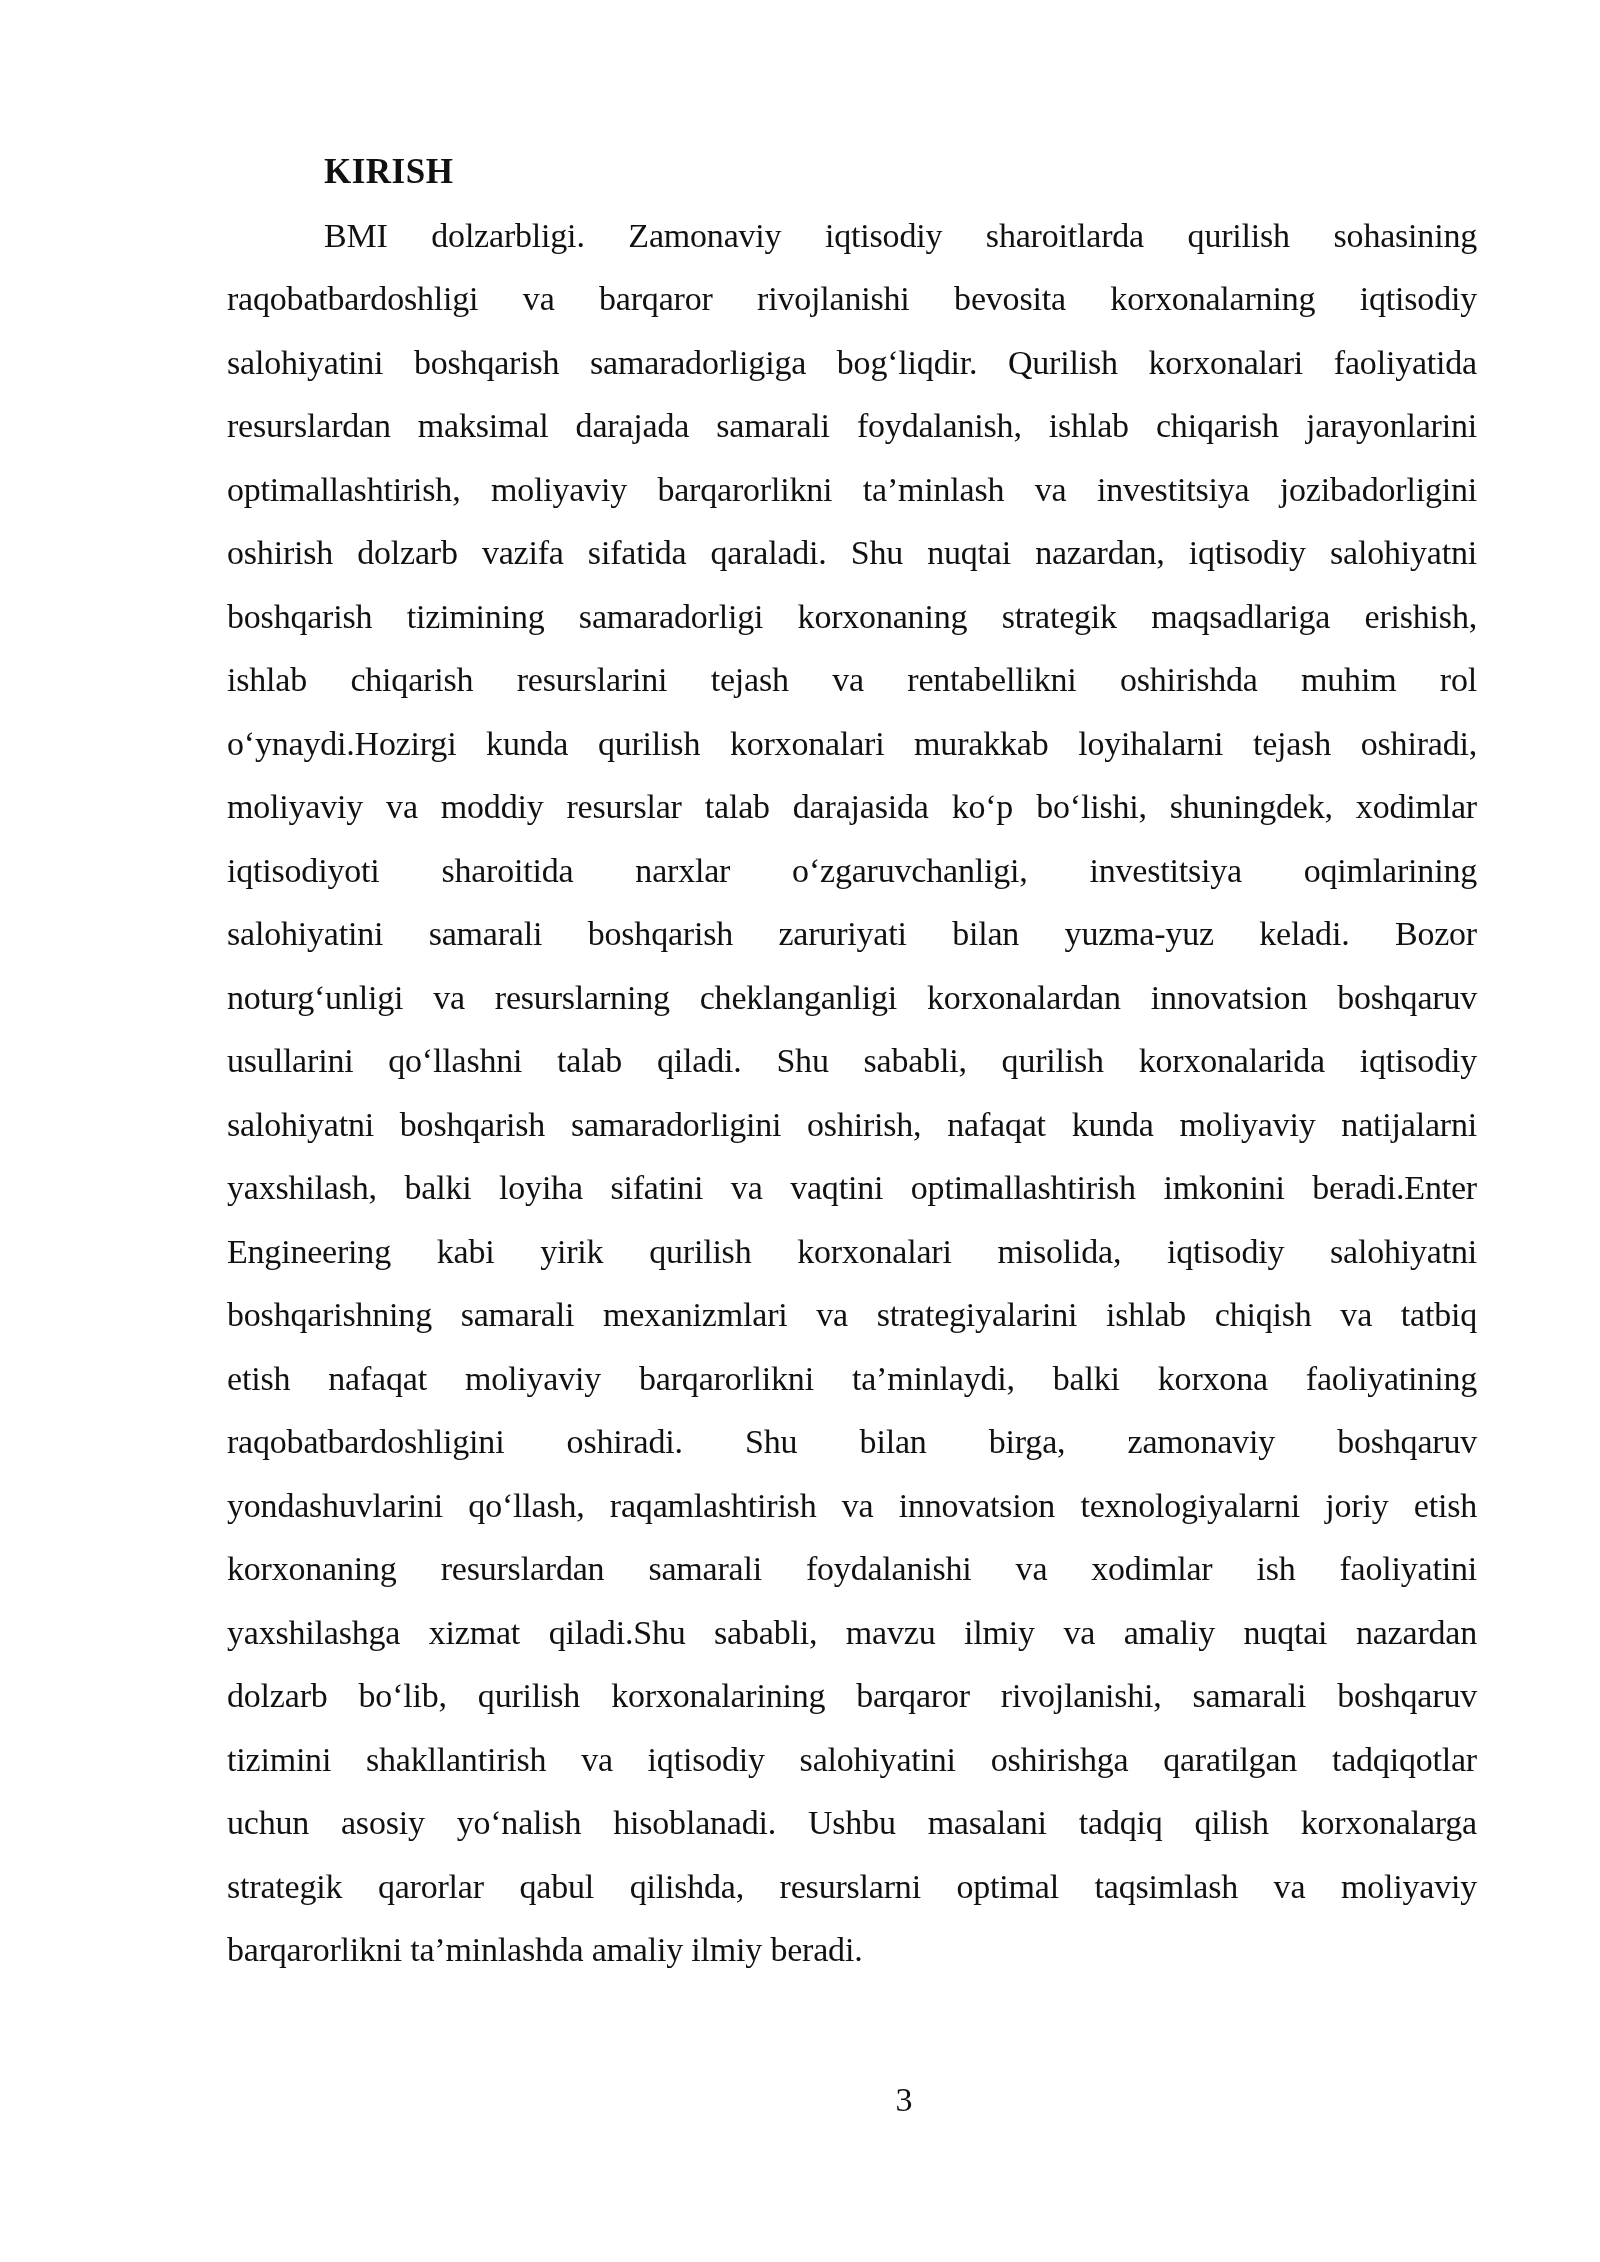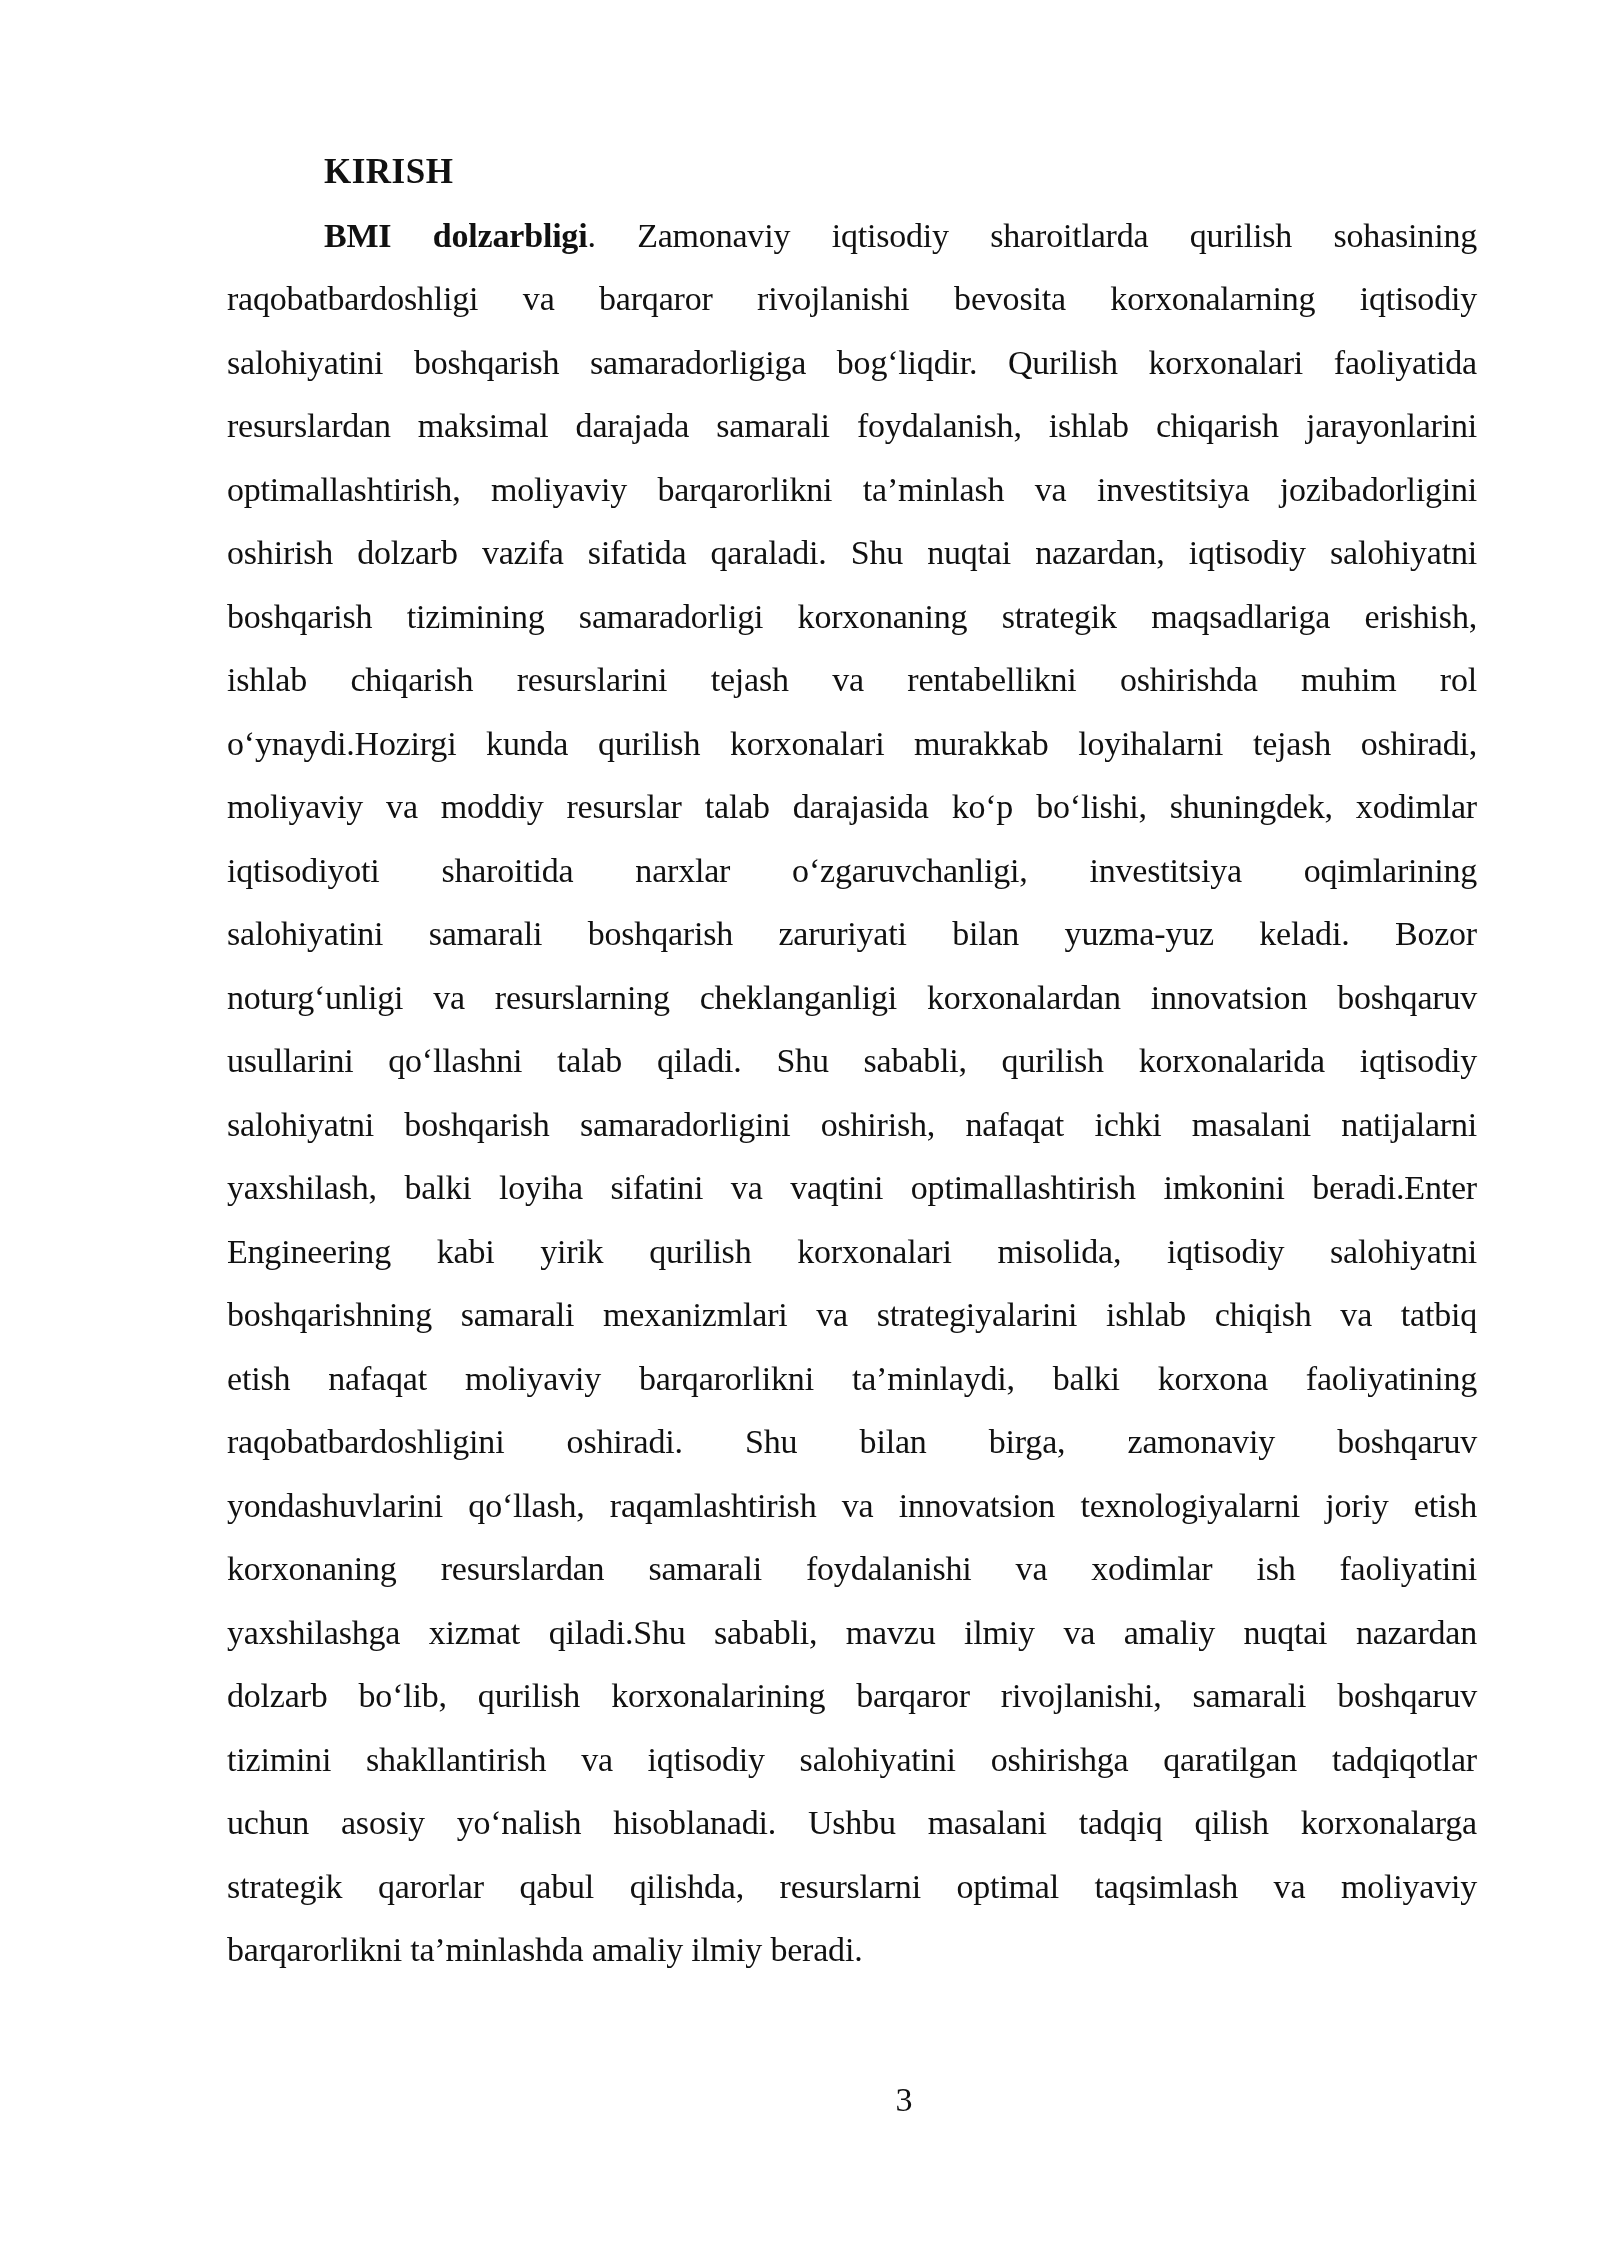--- a/index.html
+++ b/index.html
@@ -38,21 +38,21 @@
     text-align-last: justify;
     white-space: normal;
   }
   .line.first {
     text-indent: 97px;
   }
   .line.last {
     text-align-last: left;
   }
   .lead-bold {
-    font-weight: bold;
+    font-weight: normal;
   }
   .page-number {
     position: absolute;
     top: 2078px;
     left: 904px;
     transform: translateX(-50%);
     font-size: 34px;
     line-height: 44px;
   }
 </style>
@@ -70,21 +70,21 @@
         <div class="line">optimallashtirish, moliyaviy barqarorlikni ta’minlash va investitsiya jozibadorligini</div>
         <div class="line">oshirish dolzarb vazifa sifatida qaraladi. Shu nuqtai nazardan, iqtisodiy salohiyatni</div>
         <div class="line">boshqarish tizimining samaradorligi korxonaning strategik maqsadlariga erishish,</div>
         <div class="line">ishlab chiqarish resurslarini tejash va rentabellikni oshirishda muhim rol</div>
         <div class="line">oʻynaydi.Hozirgi kunda qurilish korxonalari murakkab loyihalarni tejash oshiradi,</div>
         <div class="line">moliyaviy va moddiy resurslar talab darajasida koʻp boʻlishi, shuningdek, xodimlar</div>
         <div class="line">iqtisodiyoti sharoitida narxlar oʻzgaruvchanligi, investitsiya oqimlarining</div>
         <div class="line">salohiyatini samarali boshqarish zaruriyati bilan yuzma-yuz keladi. Bozor</div>
         <div class="line">noturgʻunligi va resurslarning cheklanganligi korxonalardan innovatsion boshqaruv</div>
         <div class="line">usullarini qoʻllashni talab qiladi. Shu sababli, qurilish korxonalarida iqtisodiy</div>
-        <div class="line">salohiyatni boshqarish samaradorligini oshirish, nafaqat ichki masalani natijalarni</div>
+        <div class="line">salohiyatni boshqarish samaradorligini oshirish, nafaqat kunda moliyaviy natijalarni</div>
         <div class="line">yaxshilash, balki loyiha sifatini va vaqtini optimallashtirish imkonini beradi.Enter</div>
         <div class="line">Engineering kabi yirik qurilish korxonalari misolida, iqtisodiy salohiyatni</div>
         <div class="line">boshqarishning samarali mexanizmlari va strategiyalarini ishlab chiqish va tatbiq</div>
         <div class="line">etish nafaqat moliyaviy barqarorlikni ta’minlaydi, balki korxona faoliyatining</div>
         <div class="line">raqobatbardoshligini oshiradi. Shu bilan birga, zamonaviy boshqaruv</div>
         <div class="line">yondashuvlarini qoʻllash, raqamlashtirish va innovatsion texnologiyalarni joriy etish</div>
         <div class="line">korxonaning resurslardan samarali foydalanishi va xodimlar ish faoliyatini</div>
         <div class="line">yaxshilashga xizmat qiladi.Shu sababli, mavzu ilmiy va amaliy nuqtai nazardan</div>
         <div class="line">dolzarb boʻlib, qurilish korxonalarining barqaror rivojlanishi, samarali boshqaruv</div>
         <div class="line">tizimini shakllantirish va iqtisodiy salohiyatini oshirishga qaratilgan tadqiqotlar</div>

